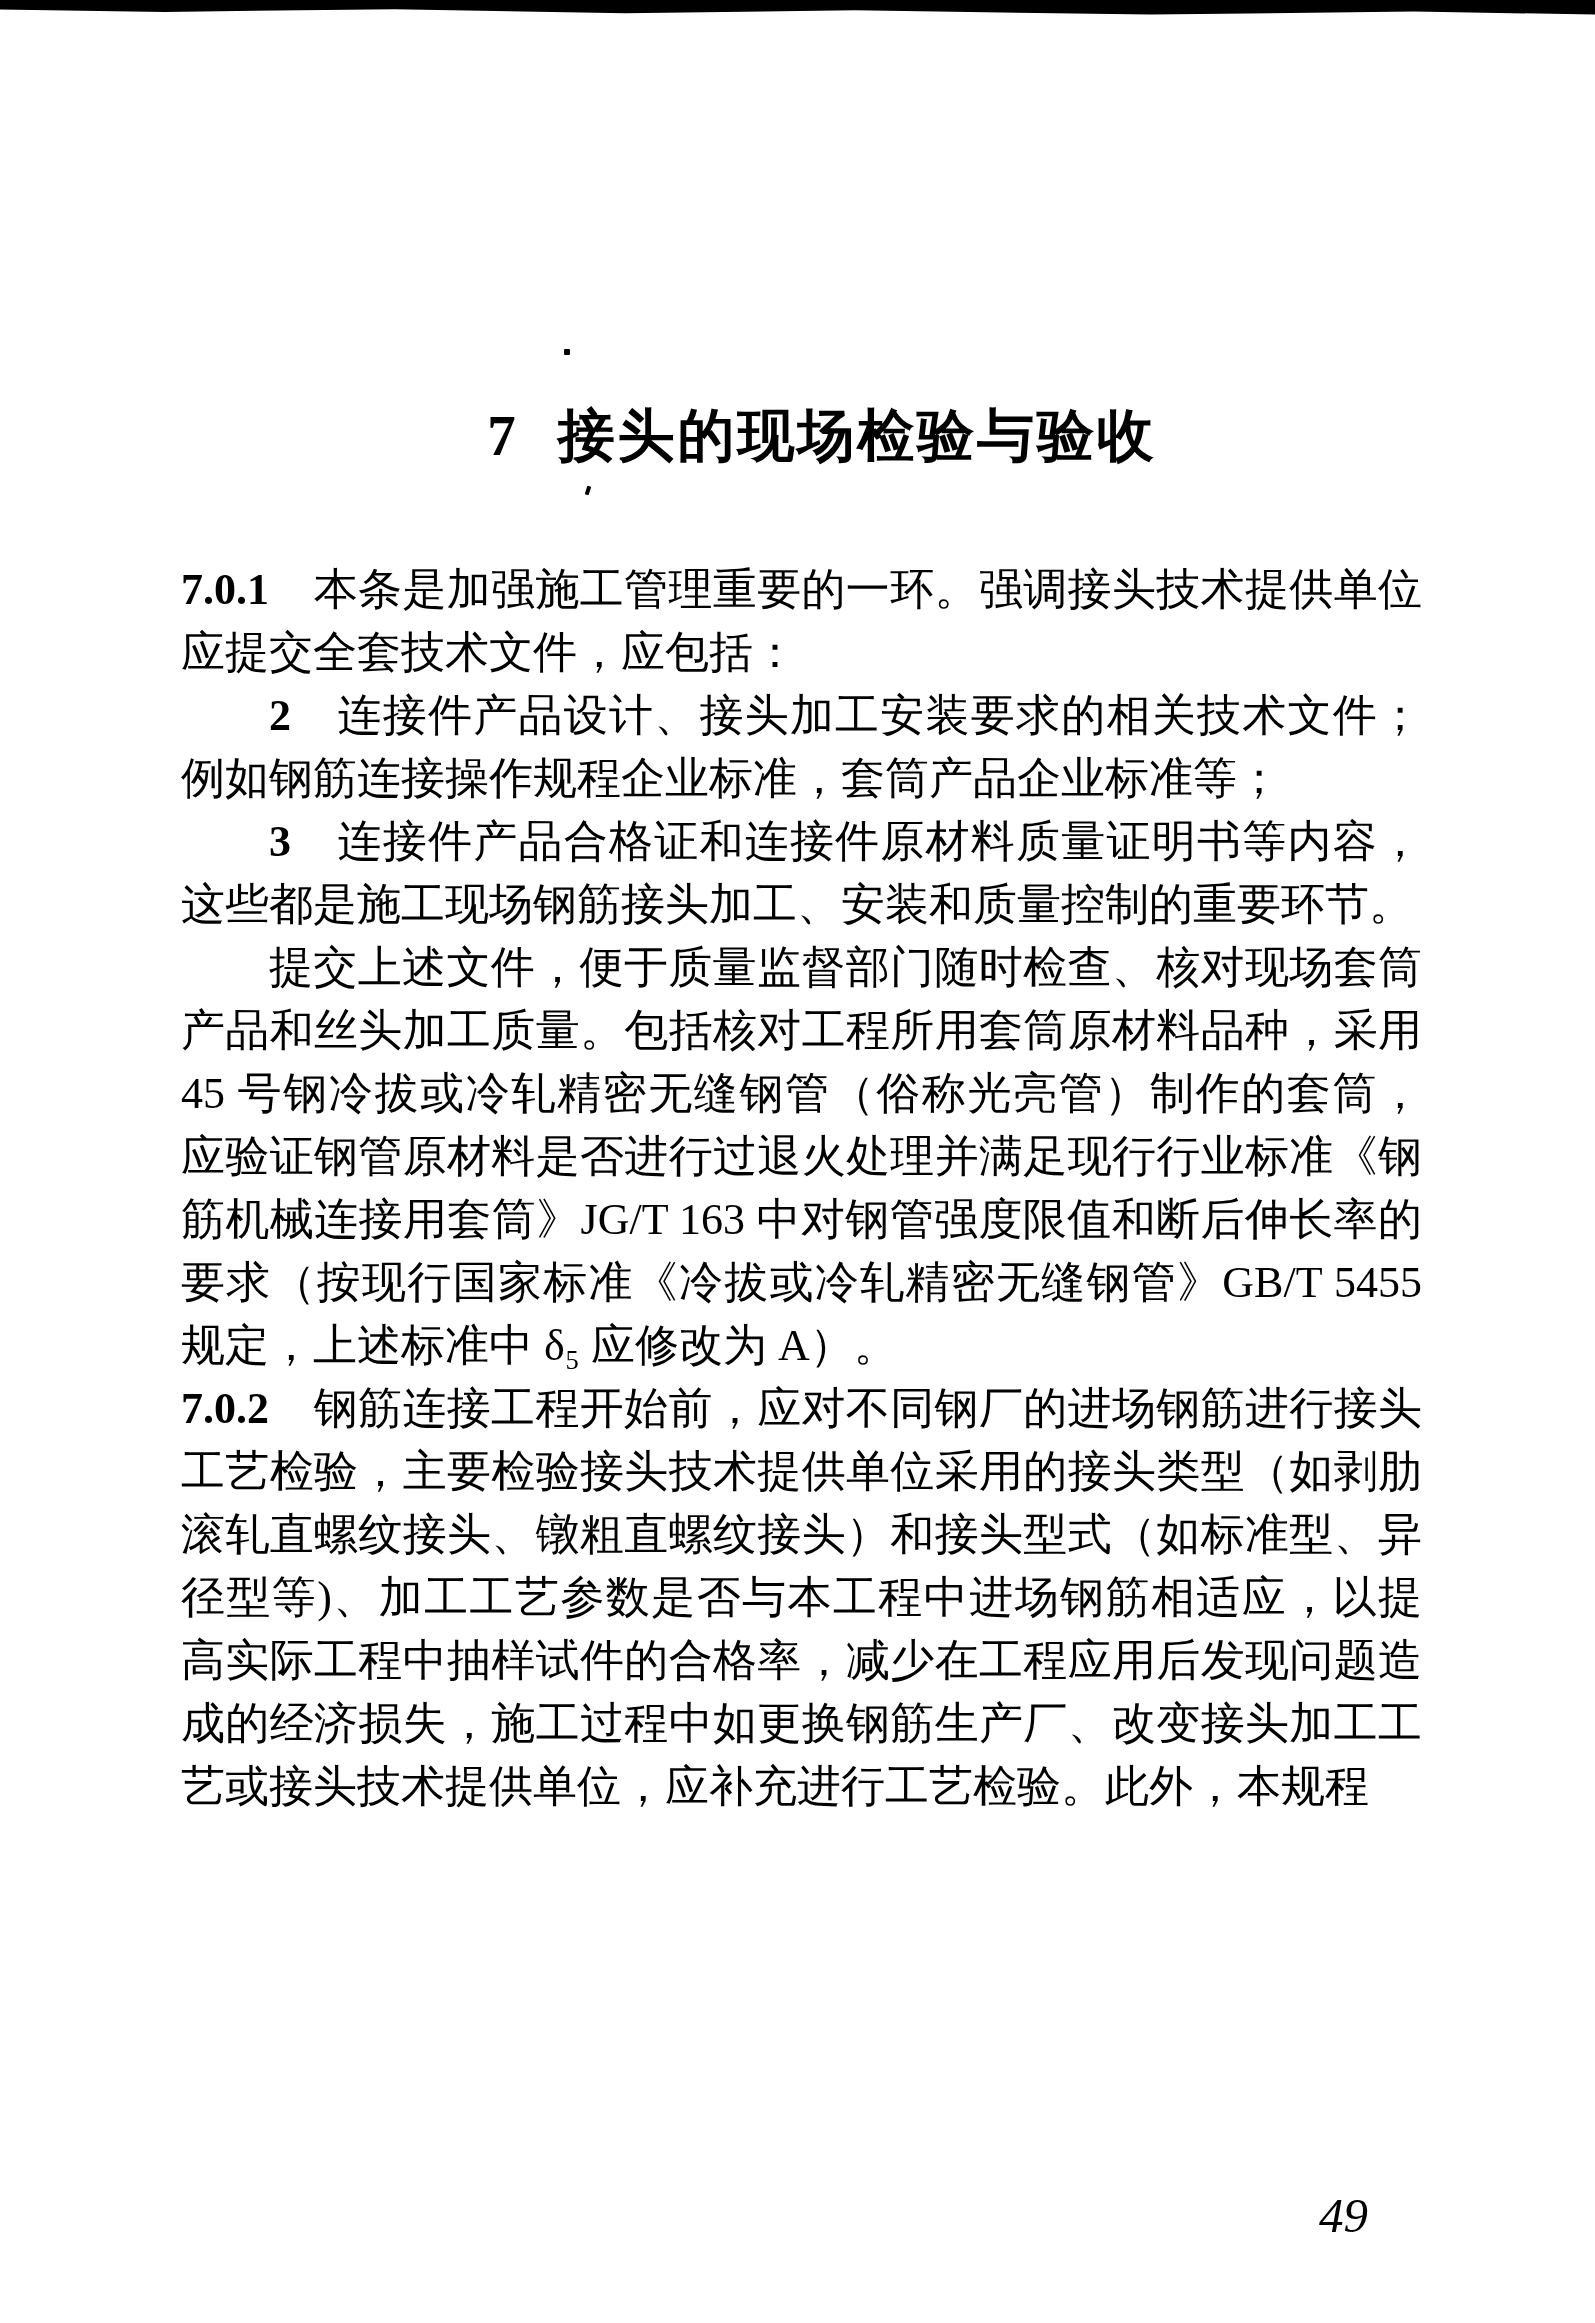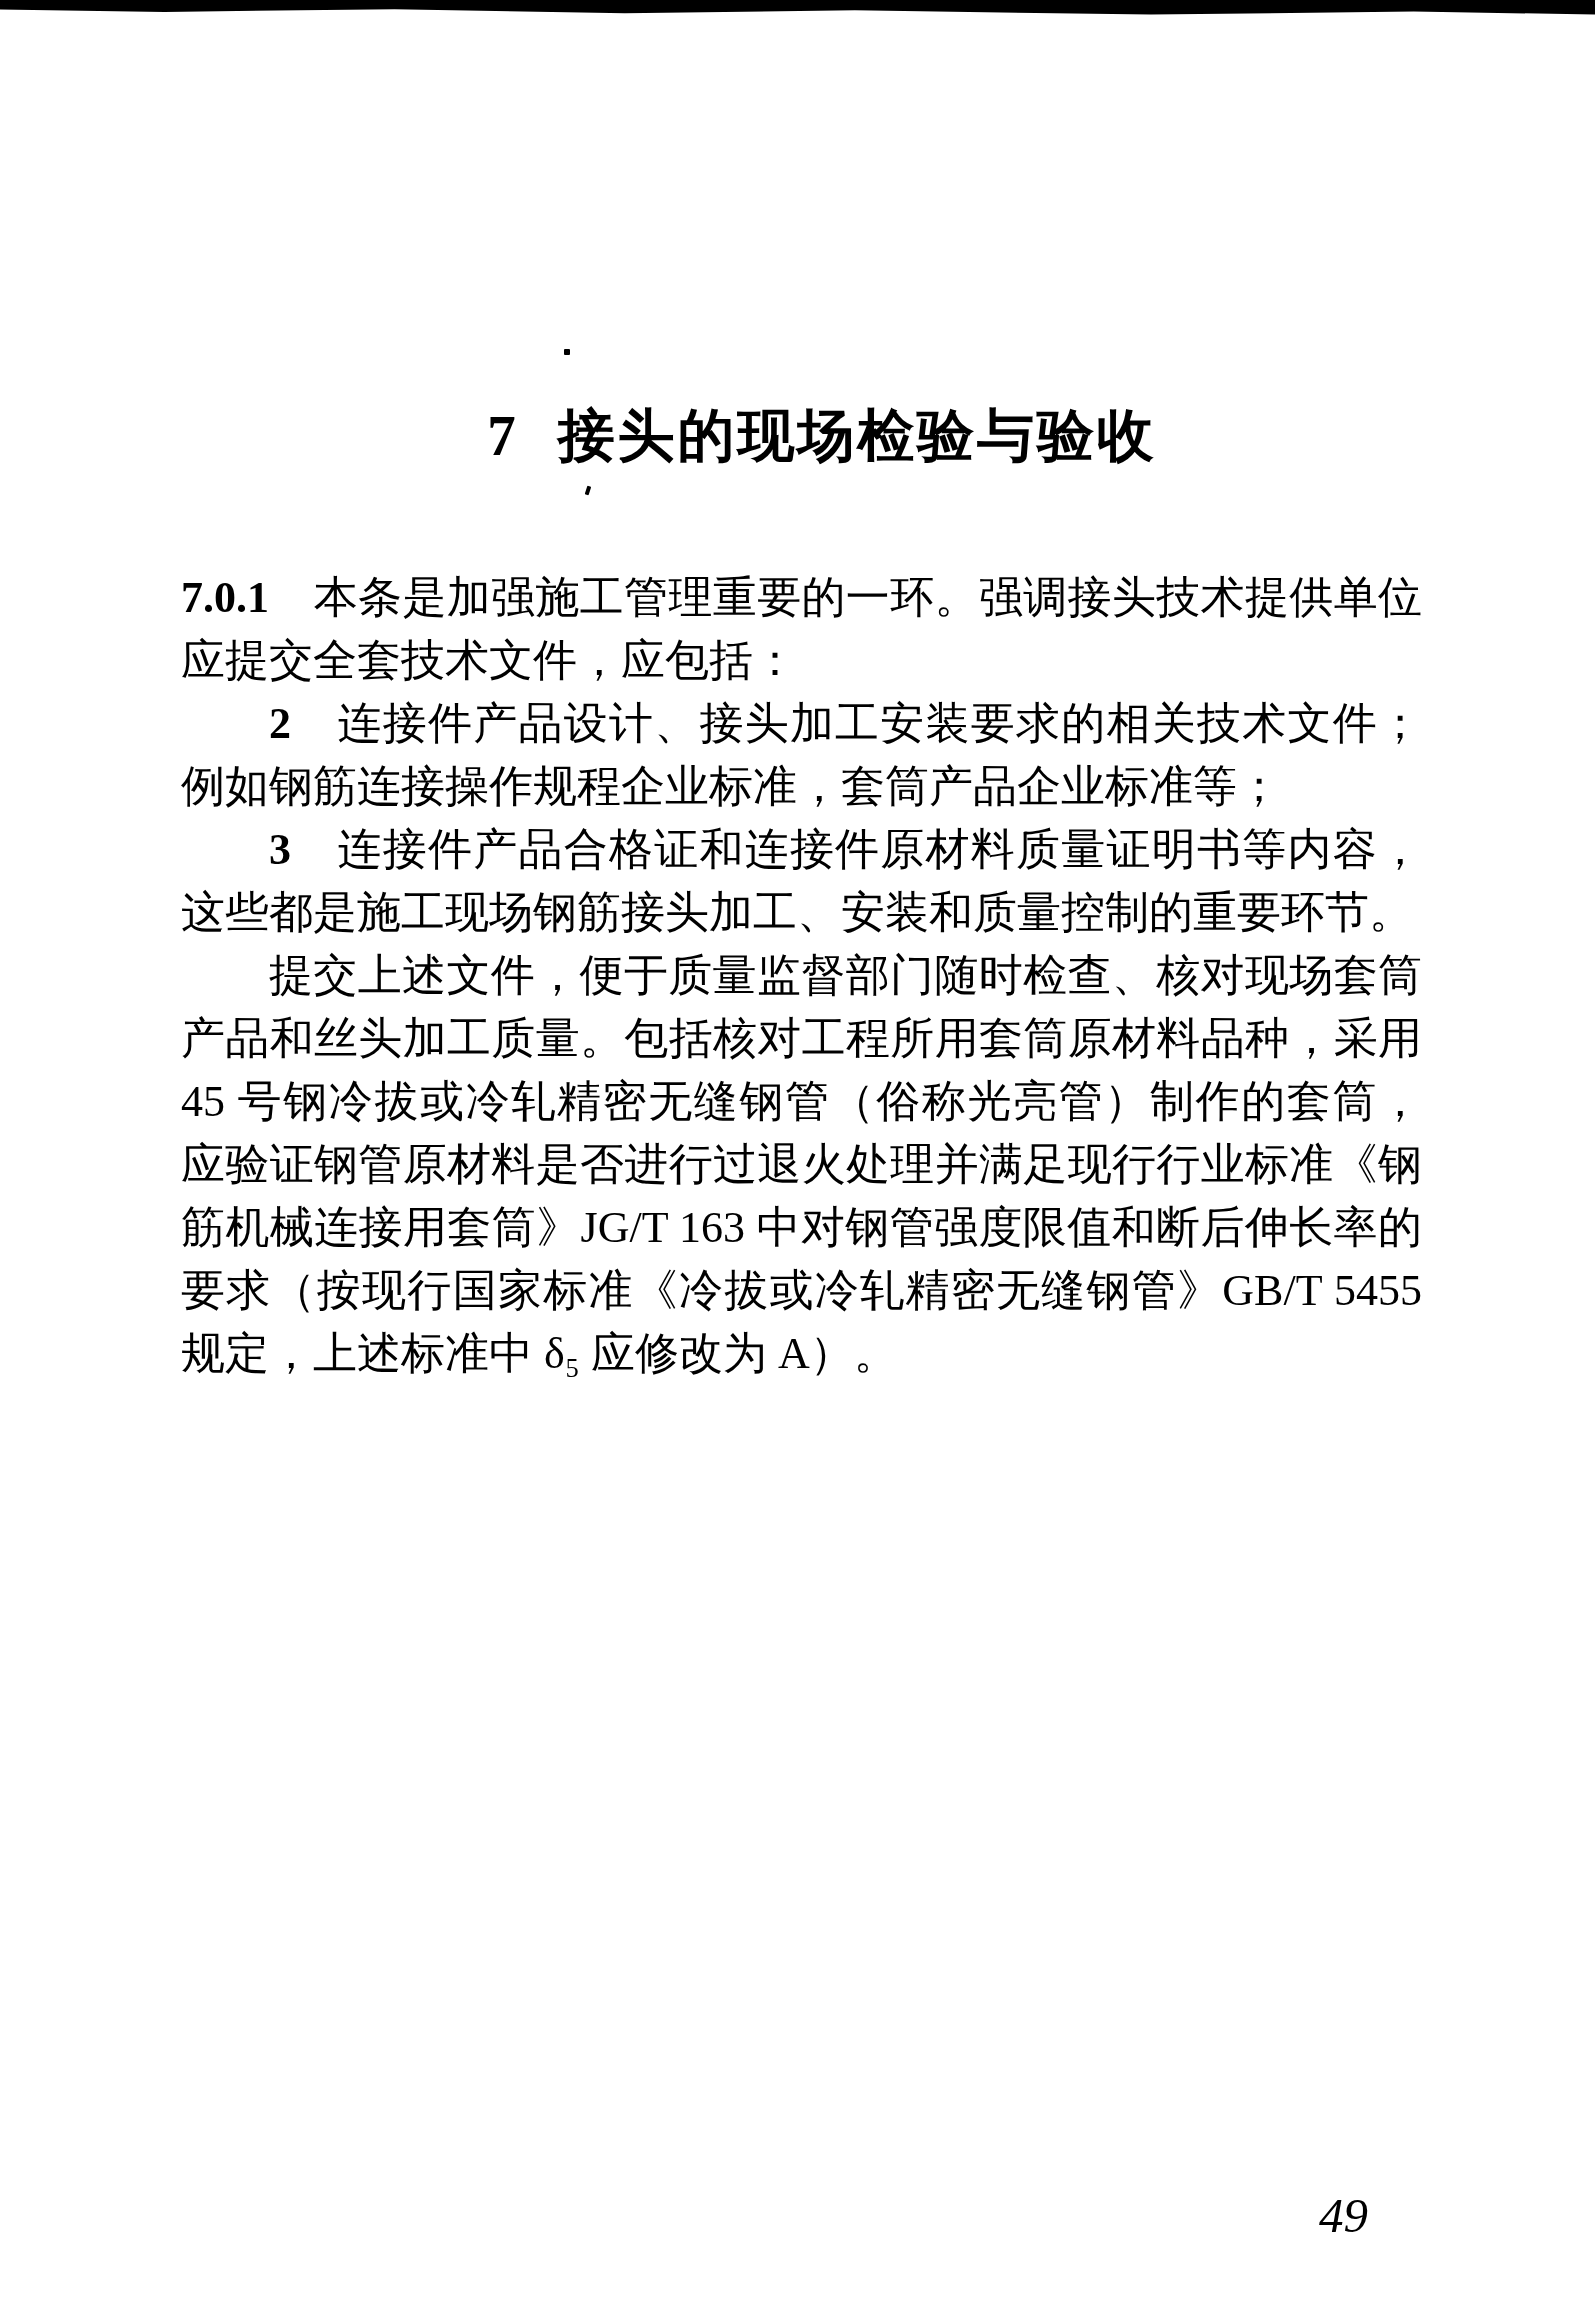--- a/index.html
+++ b/index.html
@@ -53,21 +53,20 @@
 
   .body-text {
     position: absolute;
     left: 181px;
     top: 558px;
     width: 1241px;
     font-size: 44px;
     line-height: 63px;
     text-align: justify;
     text-justify: inter-ideograph;
-    margin-top: 8px;
   }
   .body-text p {
     margin: 0;
     padding: 0;
   }
   .body-text p.sub,
   .body-text p.plain {
     text-indent: 2em;
   }
   .num {
@@ -99,18 +98,19 @@
     <p class="clause"><b class="num">7.0.1</b><span>　本条是加强施工管理重要的一环。强调接头技术提供单位应提交全套技术文件，应包括：</span></p>
 
 
     <p class="sub"><b class="num">2</b><span>　连接件产品设计、接头加工安装要求的相关技术文件；例如钢筋连接操作规程企业标准，套筒产品企业标准等；</span></p>
 
     <p class="sub"><b class="num">3</b><span>　连接件产品合格证和连接件原材料质量证明书等内容，这些都是施工现场钢筋接头加工、安装和质量控制的重要环节。</span></p>
 
 
     <p class="plain"><span>提交上述文件，便于质量监督部门随时检查、核对现场套筒产品和丝头加工质量。包括核对工程所用套筒原材料品种，采用 45 号钢冷拔或冷轧精密无缝钢管（俗称光亮管）制作的套筒，应验证钢管原材料是否进行过退火处理并满足现行行业标准《钢筋机械连接用套筒》JG/T 163 中对钢管强度限值和断后伸长率的要求（按现行国家标准《冷拔或冷轧精密无缝钢管》GB/T 5455 规定，上述标准中 δ₅ 应修改为 A）。</span></p>
 
+    <p class="clause"><b class="num">7.0.2</b><span>　钢筋连接工程开始前，应对不同钢厂的进场钢筋进行接头工艺检验，主要检验接头技术提供单位采用的接头类型（如剥肋滚轧直螺纹接头、镦粗直螺纹接头）和接头型式（如标准型、异径型等)、加工工艺参数是否与本工程中进场钢筋相适应，以提高实际工程中抽样试件的合格率，减少在工程应用后发现问题造成的经济损失，施工过程中如更换钢筋生产厂、改变接头加工工艺或接头技术提供单位，应补充进行工艺检验。此外，本规程</span></p>
   </div>
 
   <div class="page-number">49</div>
 
 </div>
 
 
 </body></html>

